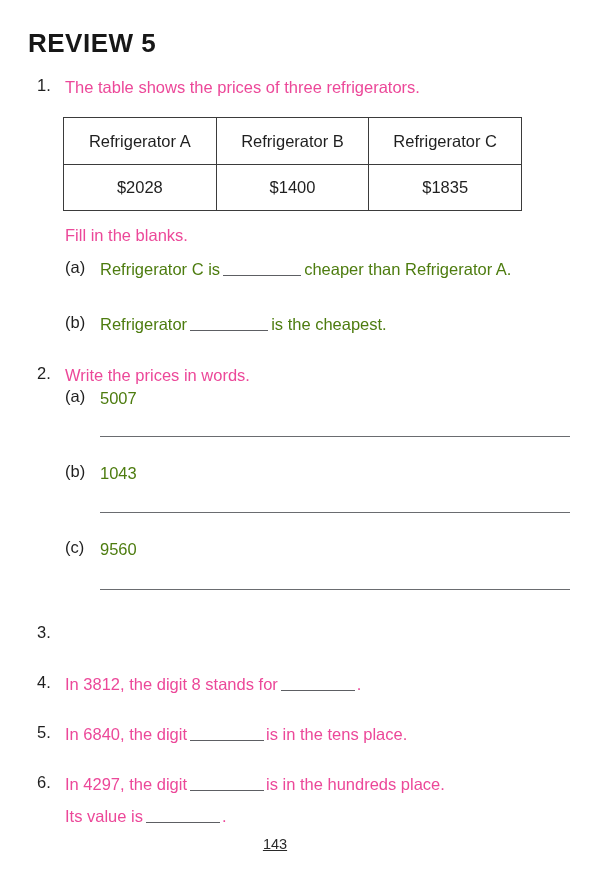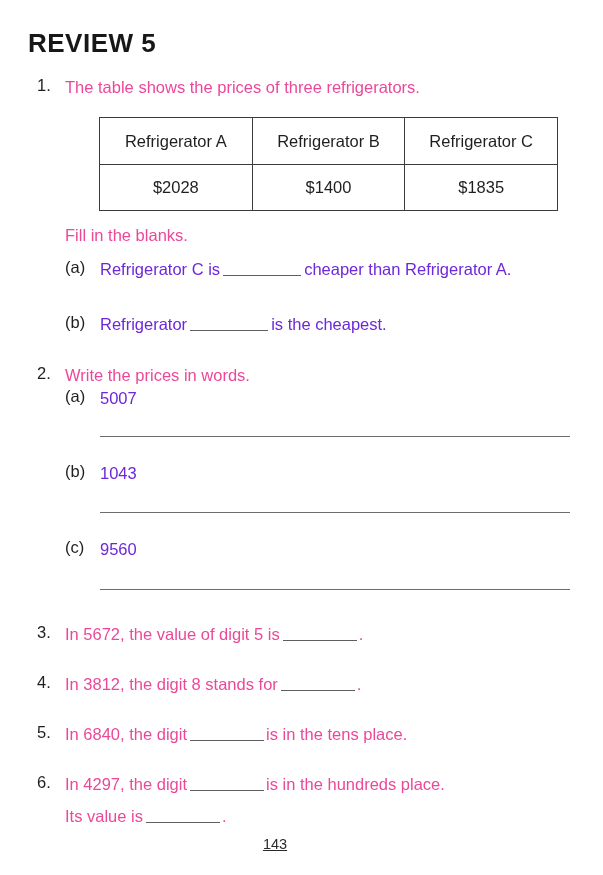--- a/index.html
+++ b/index.html
@@ -59,21 +59,21 @@
   }
   .sub-label {
     width: 35px;
     flex: 0 0 35px;
     font-size: 16.5px;
     color: #1f1f1f;
   }
   .sub-body {
     font-size: 16.5px;
     line-height: 1.38;
-    color: #6d28d9;
+    color: #4d7c0f;
   }
 
   
   .blank {
     display: inline-block;
     width: 78px;
     border-bottom: 1.6px solid #5d5f63;
     margin: 0 3px -1px 3px;
     height: 13px;
     vertical-align: baseline;
@@ -94,21 +94,20 @@
   }
 
   
   .price-table {
     position: absolute;
     left: 63px;
     top: 117px;
     width: 459px;
     border-collapse: collapse;
     table-layout: fixed;
-    margin-left: 36px;
   }
   .price-table td {
     border: 1.3px solid #3b3b3b;
     text-align: center;
     font-size: 16.5px;
     color: #1f1f1f;
     padding: 0;
     height: 45px;
     vertical-align: middle;
   }
@@ -187,21 +186,20 @@
   <div class="ans-line" style="left:100px; top:512px; width:470px;"></div>
 
   <div class="sub" style="left:65px; top:538px;">
     <span class="sub-label">(c)</span>
     <span class="sub-body">9560</span>
   </div>
   <div class="ans-line" style="left:100px; top:589px; width:470px;"></div>
 
   <div class="q" style="left:37px; top:623px; width:540px;">
     <span class="q-num">3.</span>
-    <span class="q-body"><span>In 5672, the value of digit 5 is</span><span class="blank-sm"></span><span>.</span></span>
   </div>
 
   <div class="q" style="left:37px; top:673px; width:540px;">
     <span class="q-num">4.</span>
     <span class="q-body"><span>In 3812, the digit 8 stands for</span><span class="blank-sm"></span><span>.</span></span>
   </div>
 
   <div class="q" style="left:37px; top:723px; width:540px;">
     <span class="q-num">5.</span>
     <span class="q-body"><span>In 6840, the digit</span><span class="blank-sm"></span><span>is in the tens place.</span></span>

